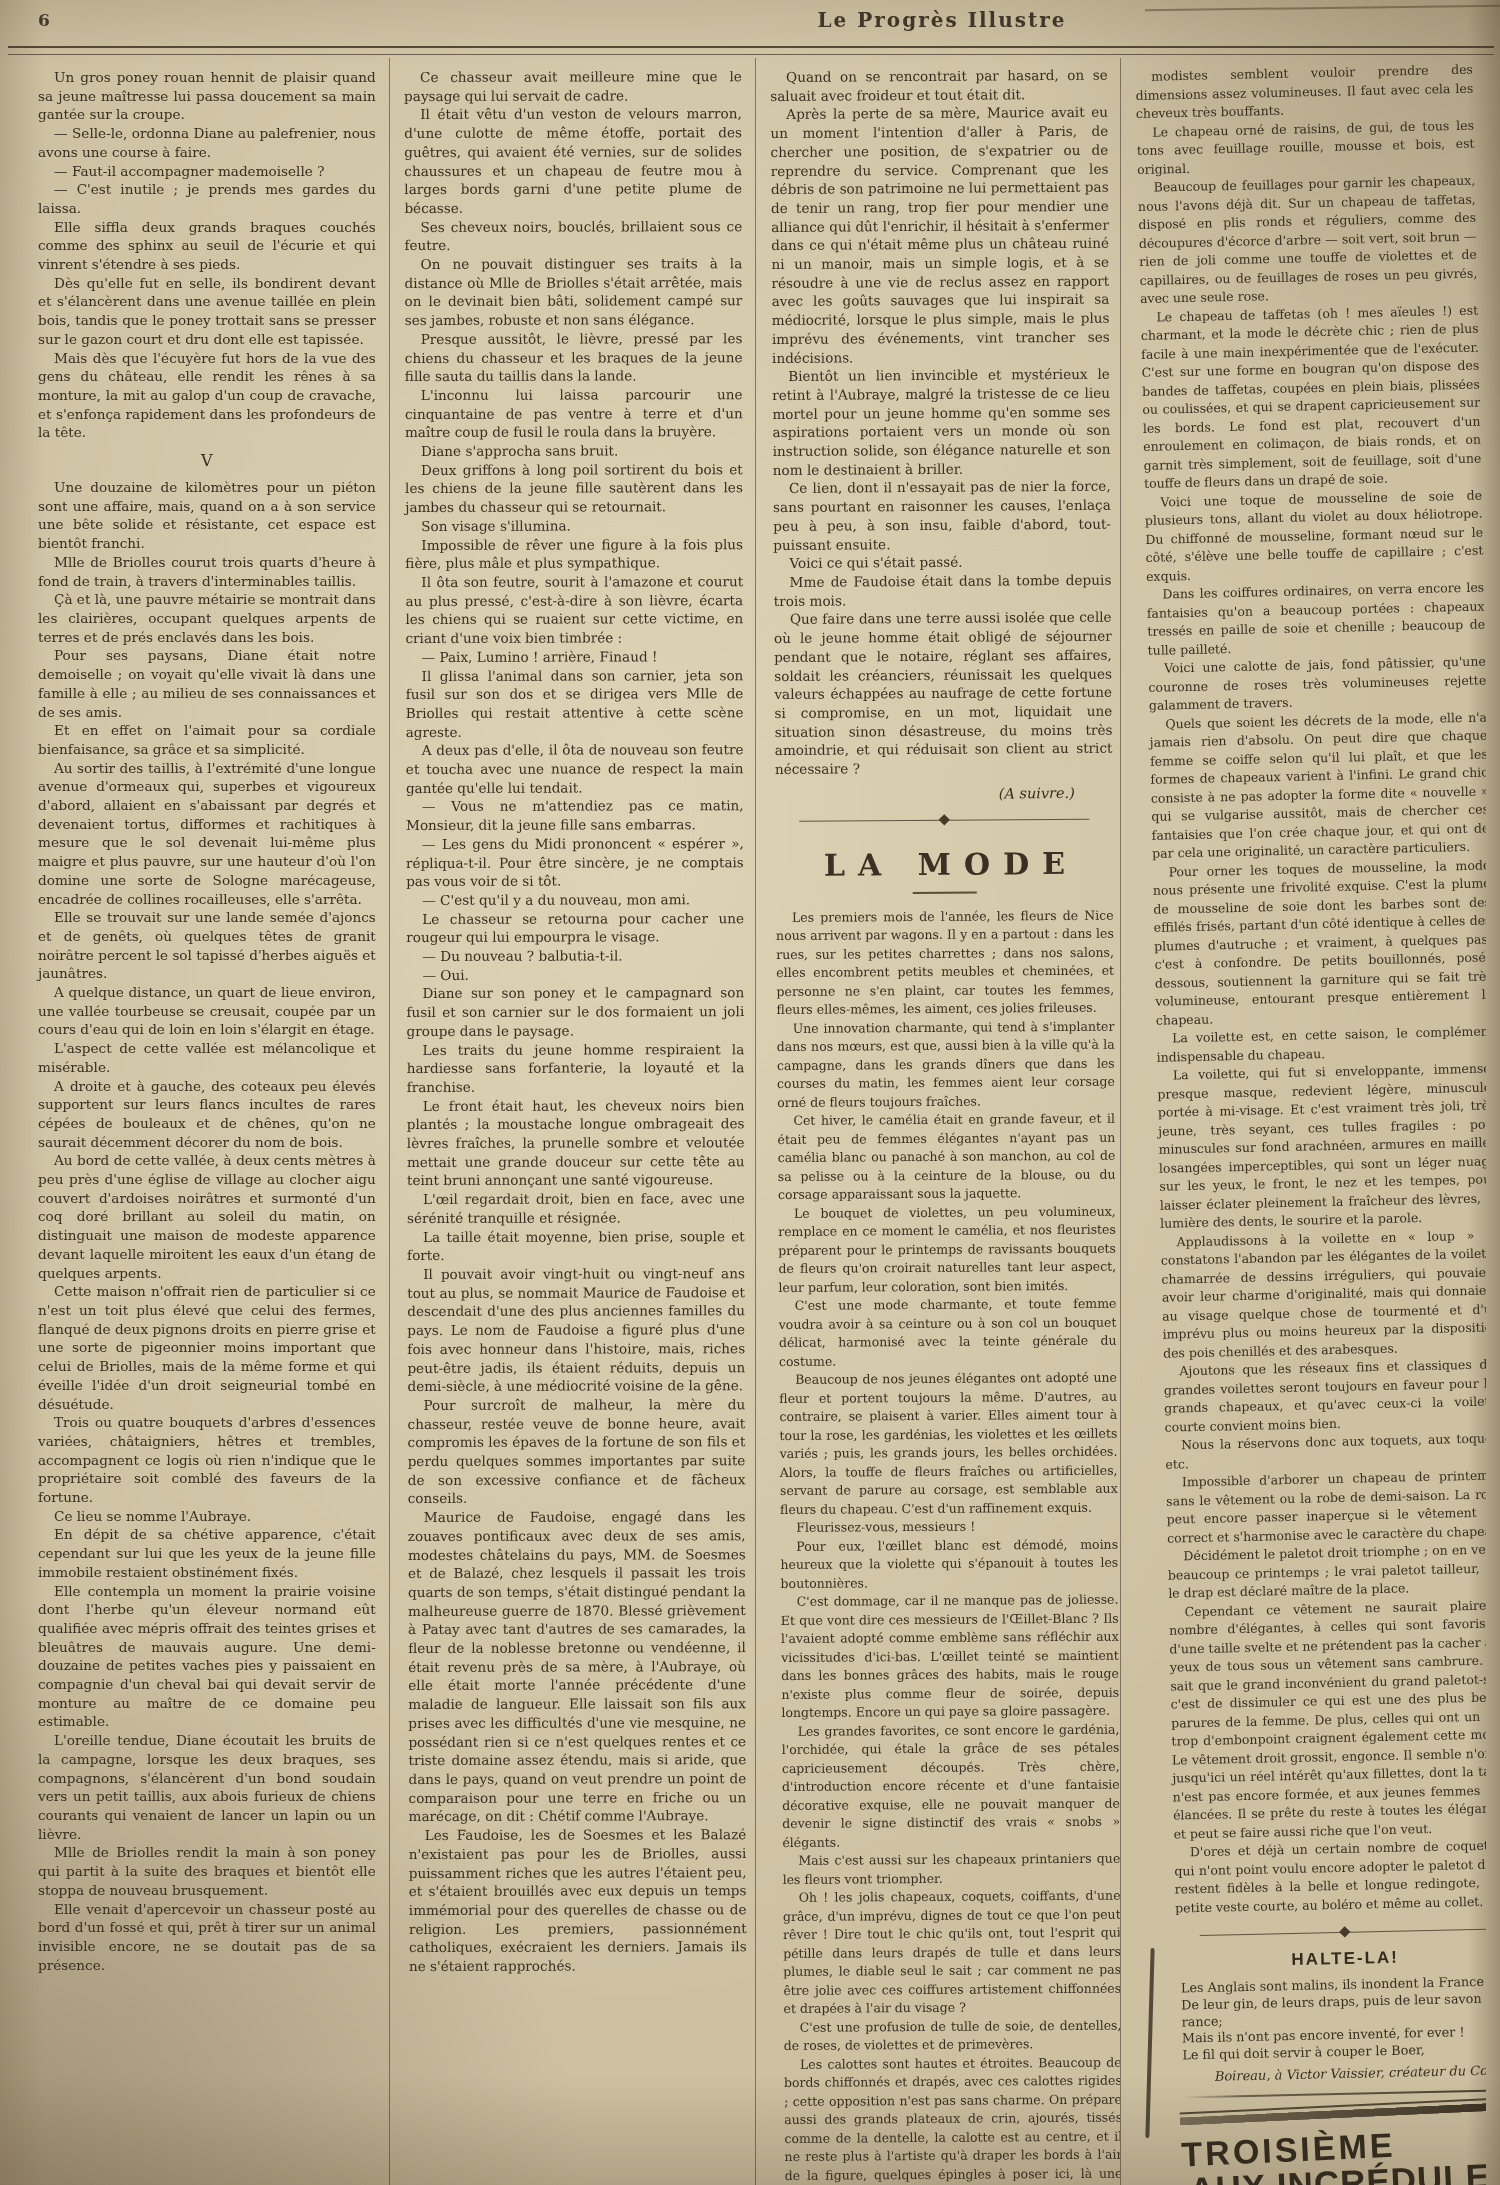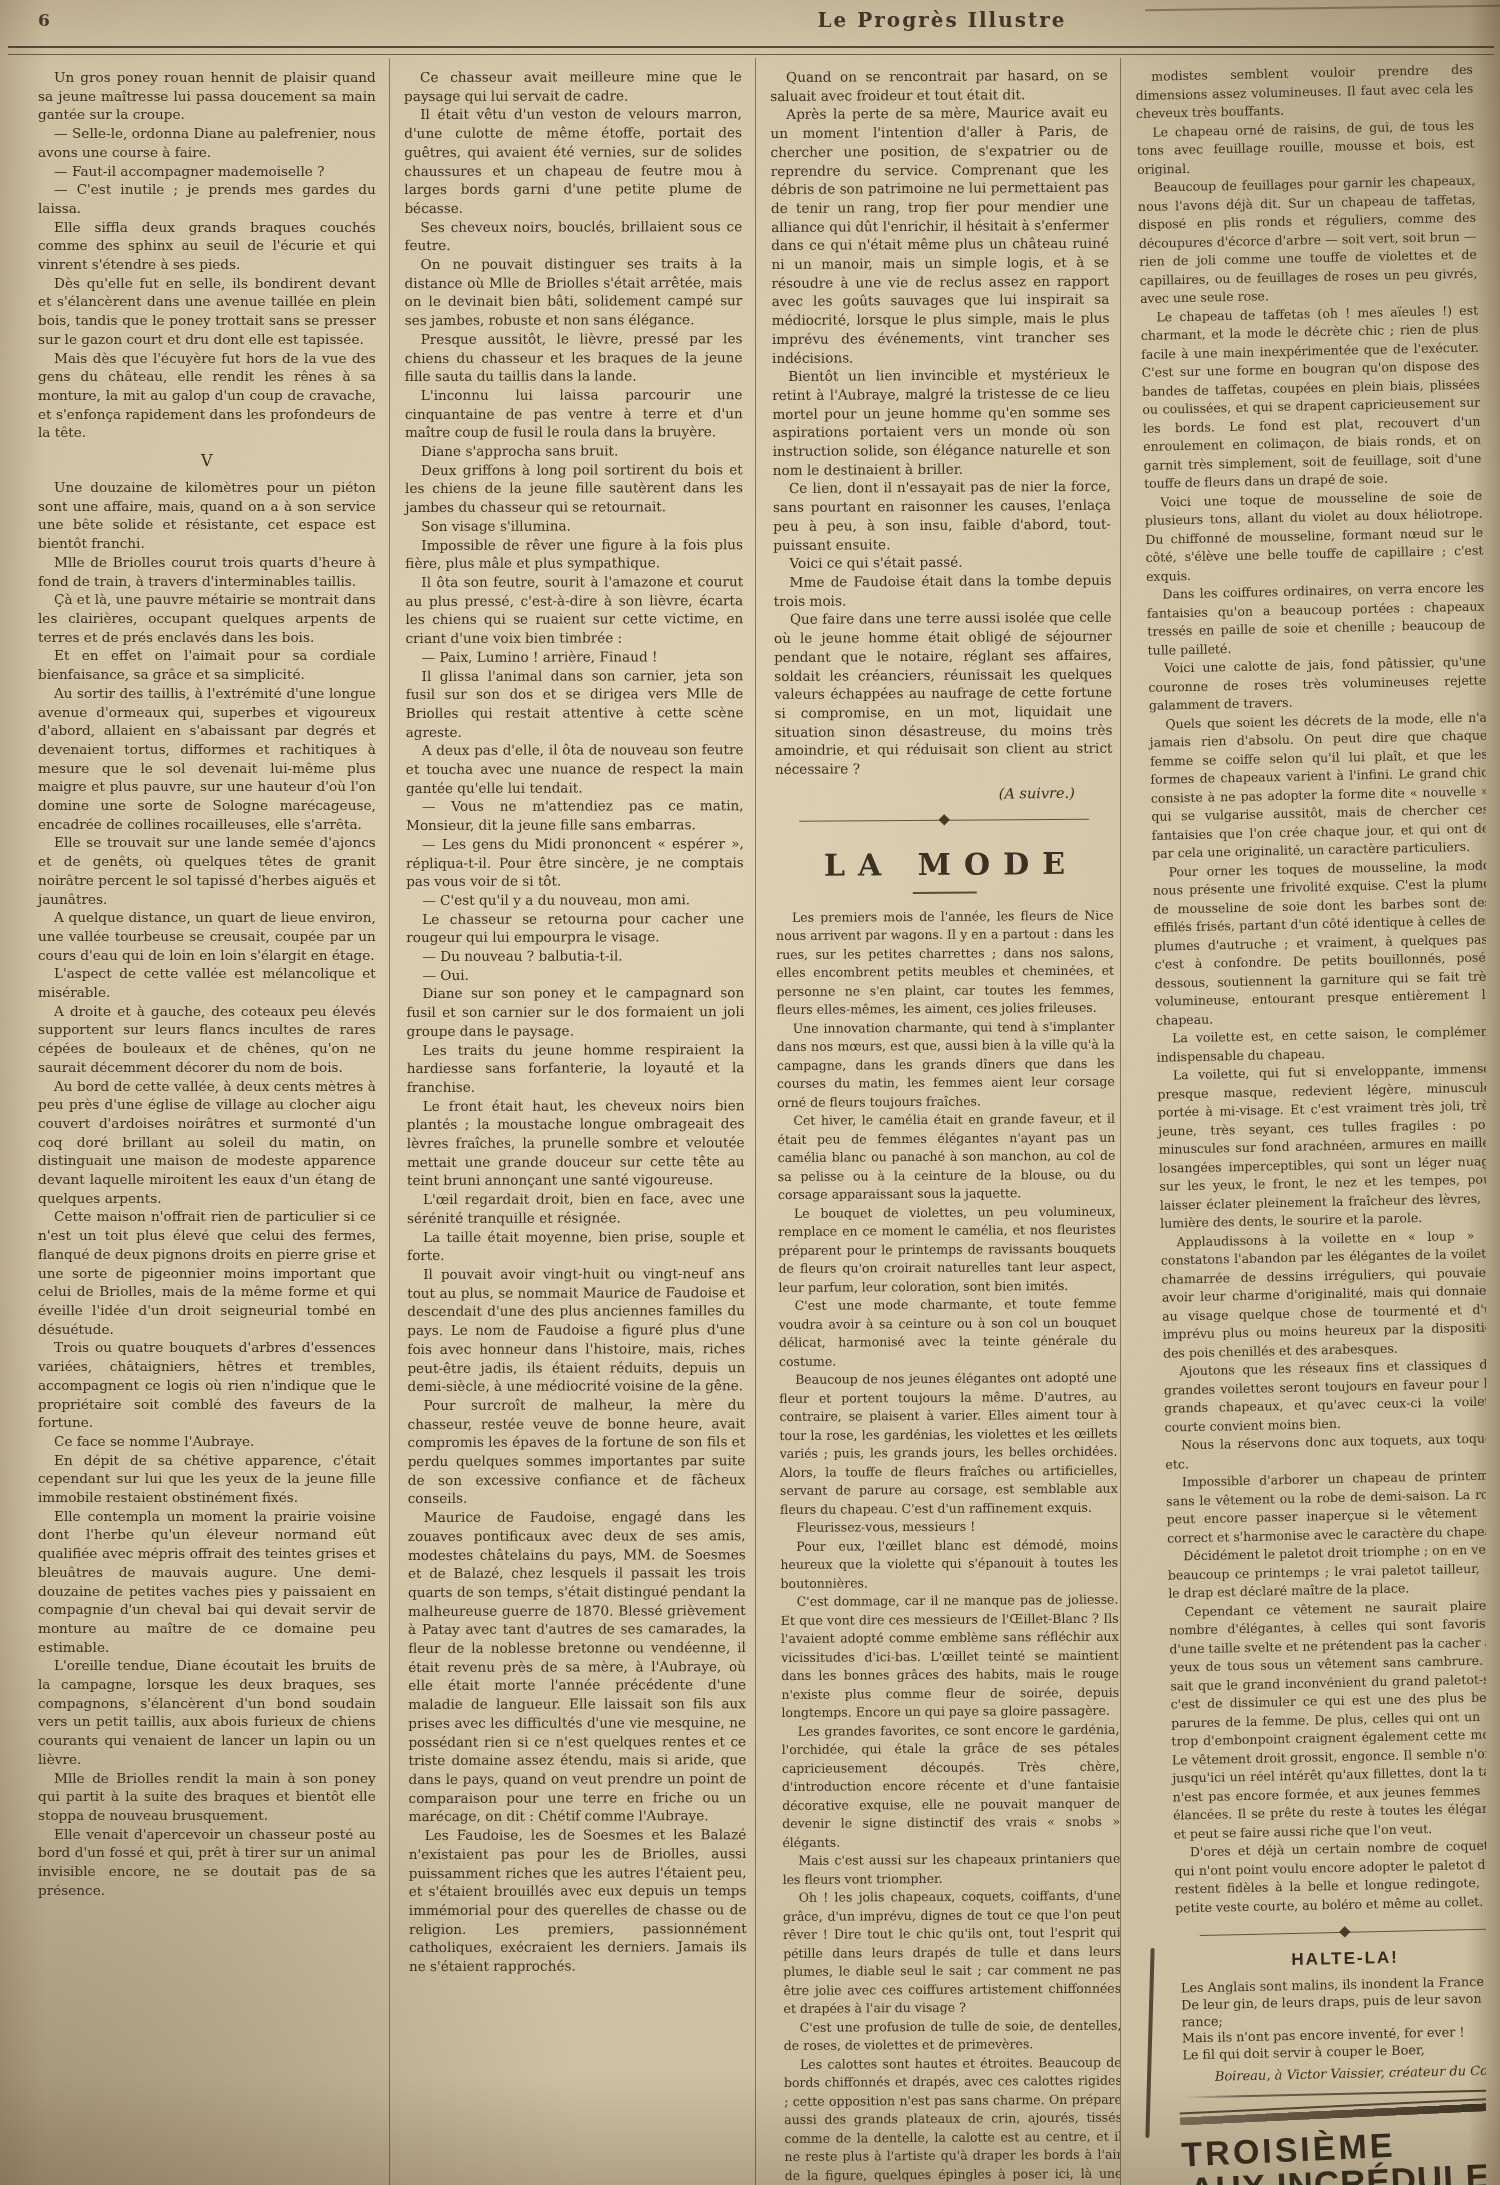--- a/index.html
+++ b/index.html
@@ -91,30 +91,31 @@
         <p class="para">— C'est inutile ; je prends mes gardes du laissa.</p>
         <p class="para">Elle siffla deux grands braques couchés comme des sphinx au seuil de l'écurie et qui vinrent s'étendre à ses pieds.</p>
         <p class="para">Dès qu'elle fut en selle, ils bondirent devant et s'élancèrent dans une avenue taillée en plein bois, tandis que le poney trottait sans se presser sur le gazon court et dru dont elle est tapissée.</p>
         <p class="para">Mais dès que l'écuyère fut hors de la vue des gens du château, elle rendit les rênes à sa monture, la mit au galop d'un coup de cravache, et s'enfonça rapidement dans les profondeurs de la tête.</p>
       </div>
     <div class="chapter">V</div>
     <div class="story-text">
         <p class="para">Une douzaine de kilomètres pour un piéton sont une affaire, mais, quand on a à son service une bête solide et résistante, cet espace est bientôt franchi.</p>
         <p class="para">Mlle de Briolles courut trois quarts d'heure à fond de train, à travers d'interminables taillis.</p>
         <p class="para">Çà et là, une pauvre métairie se montrait dans les clairières, occupant quelques arpents de terres et de prés enclavés dans les bois.</p>
+        <p class="para">Pour ses paysans, Diane était notre demoiselle ; on voyait qu'elle vivait là dans une famille à elle ; au milieu de ses connaissances et de ses amis.</p>
         <p class="para">Et en effet on l'aimait pour sa cordiale bienfaisance, sa grâce et sa simplicité.</p>
         <p class="para">Au sortir des taillis, à l'extrémité d'une longue avenue d'ormeaux qui, superbes et vigoureux d'abord, allaient en s'abaissant par degrés et devenaient tortus, difformes et rachitiques à mesure que le sol devenait lui-même plus maigre et plus pauvre, sur une hauteur d'où l'on domine une sorte de Sologne marécageuse, encadrée de collines rocailleuses, elle s'arrêta.</p>
         <p class="para">Elle se trouvait sur une lande semée d'ajoncs et de genêts, où quelques têtes de granit noirâtre percent le sol tapissé d'herbes aiguës et jaunâtres.</p>
         <p class="para">A quelque distance, un quart de lieue environ, une vallée tourbeuse se creusait, coupée par un cours d'eau qui de loin en loin s'élargit en étage.</p>
         <p class="para">L'aspect de cette vallée est mélancolique et misérable.</p>
         <p class="para">A droite et à gauche, des coteaux peu élevés supportent sur leurs flancs incultes de rares cépées de bouleaux et de chênes, qu'on ne saurait décemment décorer du nom de bois.</p>
         <p class="para">Au bord de cette vallée, à deux cents mètres à peu près d'une église de village au clocher aigu couvert d'ardoises noirâtres et surmonté d'un coq doré brillant au soleil du matin, on distinguait une maison de modeste apparence devant laquelle miroitent les eaux d'un étang de quelques arpents.</p>
         <p class="para">Cette maison n'offrait rien de particulier si ce n'est un toit plus élevé que celui des fermes, flanqué de deux pignons droits en pierre grise et une sorte de pigeonnier moins important que celui de Briolles, mais de la même forme et qui éveille l'idée d'un droit seigneurial tombé en désuétude.</p>
         <p class="para">Trois ou quatre bouquets d'arbres d'essences variées, châtaigniers, hêtres et trembles, accompagnent ce logis où rien n'indique que le propriétaire soit comblé des faveurs de la fortune.</p>
-        <p class="para">Ce face se nomme l'Aubraye.</p>
+        <p class="para">Ce lieu se nomme l'Aubraye.</p>
         <p class="para">En dépit de sa chétive apparence, c'était cependant sur lui que les yeux de la jeune fille immobile restaient obstinément fixés.</p>
         <p class="para">Elle contempla un moment la prairie voisine dont l'herbe qu'un éleveur normand eût qualifiée avec mépris offrait des teintes grises et bleuâtres de mauvais augure. Une demi-douzaine de petites vaches pies y paissaient en compagnie d'un cheval bai qui devait servir de monture au maître de ce domaine peu estimable.</p>
         <p class="para">L'oreille tendue, Diane écoutait les bruits de la campagne, lorsque les deux braques, ses compagnons, s'élancèrent d'un bond soudain vers un petit taillis, aux abois furieux de chiens courants qui venaient de lancer un lapin ou un lièvre.</p>
         <p class="para">Mlle de Briolles rendit la main à son poney qui partit à la suite des braques et bientôt elle stoppa de nouveau brusquement.</p>
         <p class="para">Elle venait d'apercevoir un chasseur posté au bord d'un fossé et qui, prêt à tirer sur un animal invisible encore, ne se doutait pas de sa présence.</p>
       </div>
   </section>
 
   <section class="col">
     <div class="story-text tilt1">

